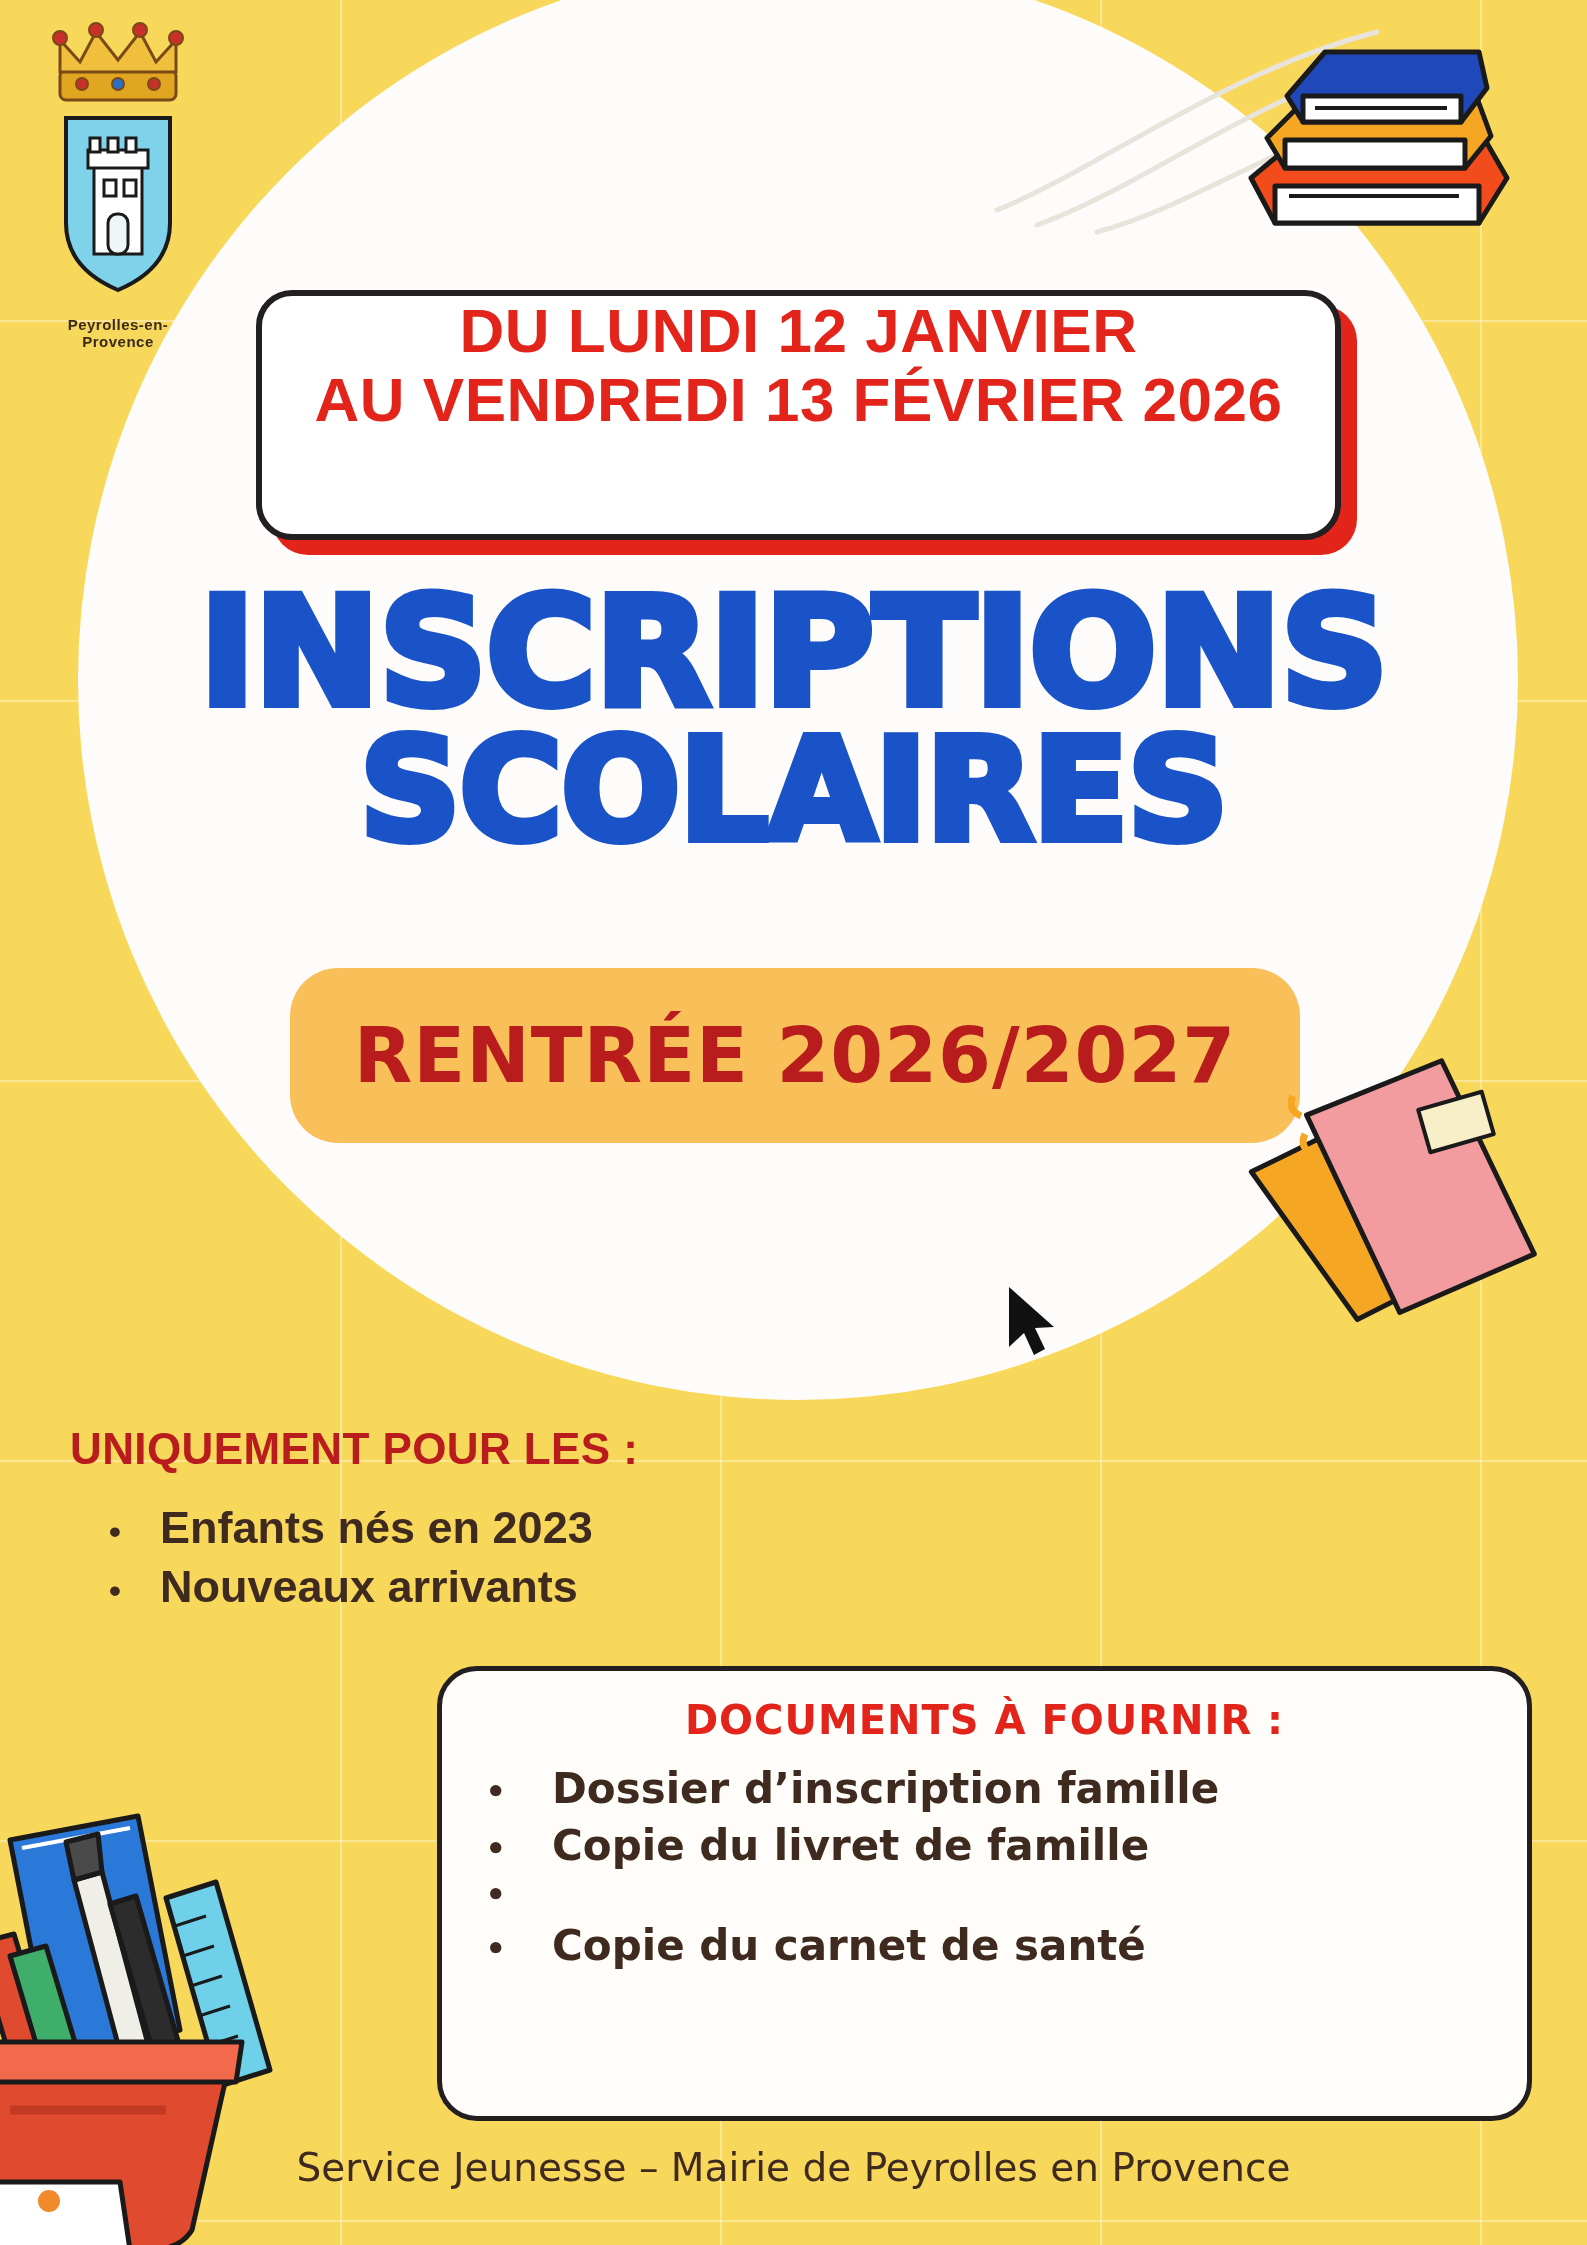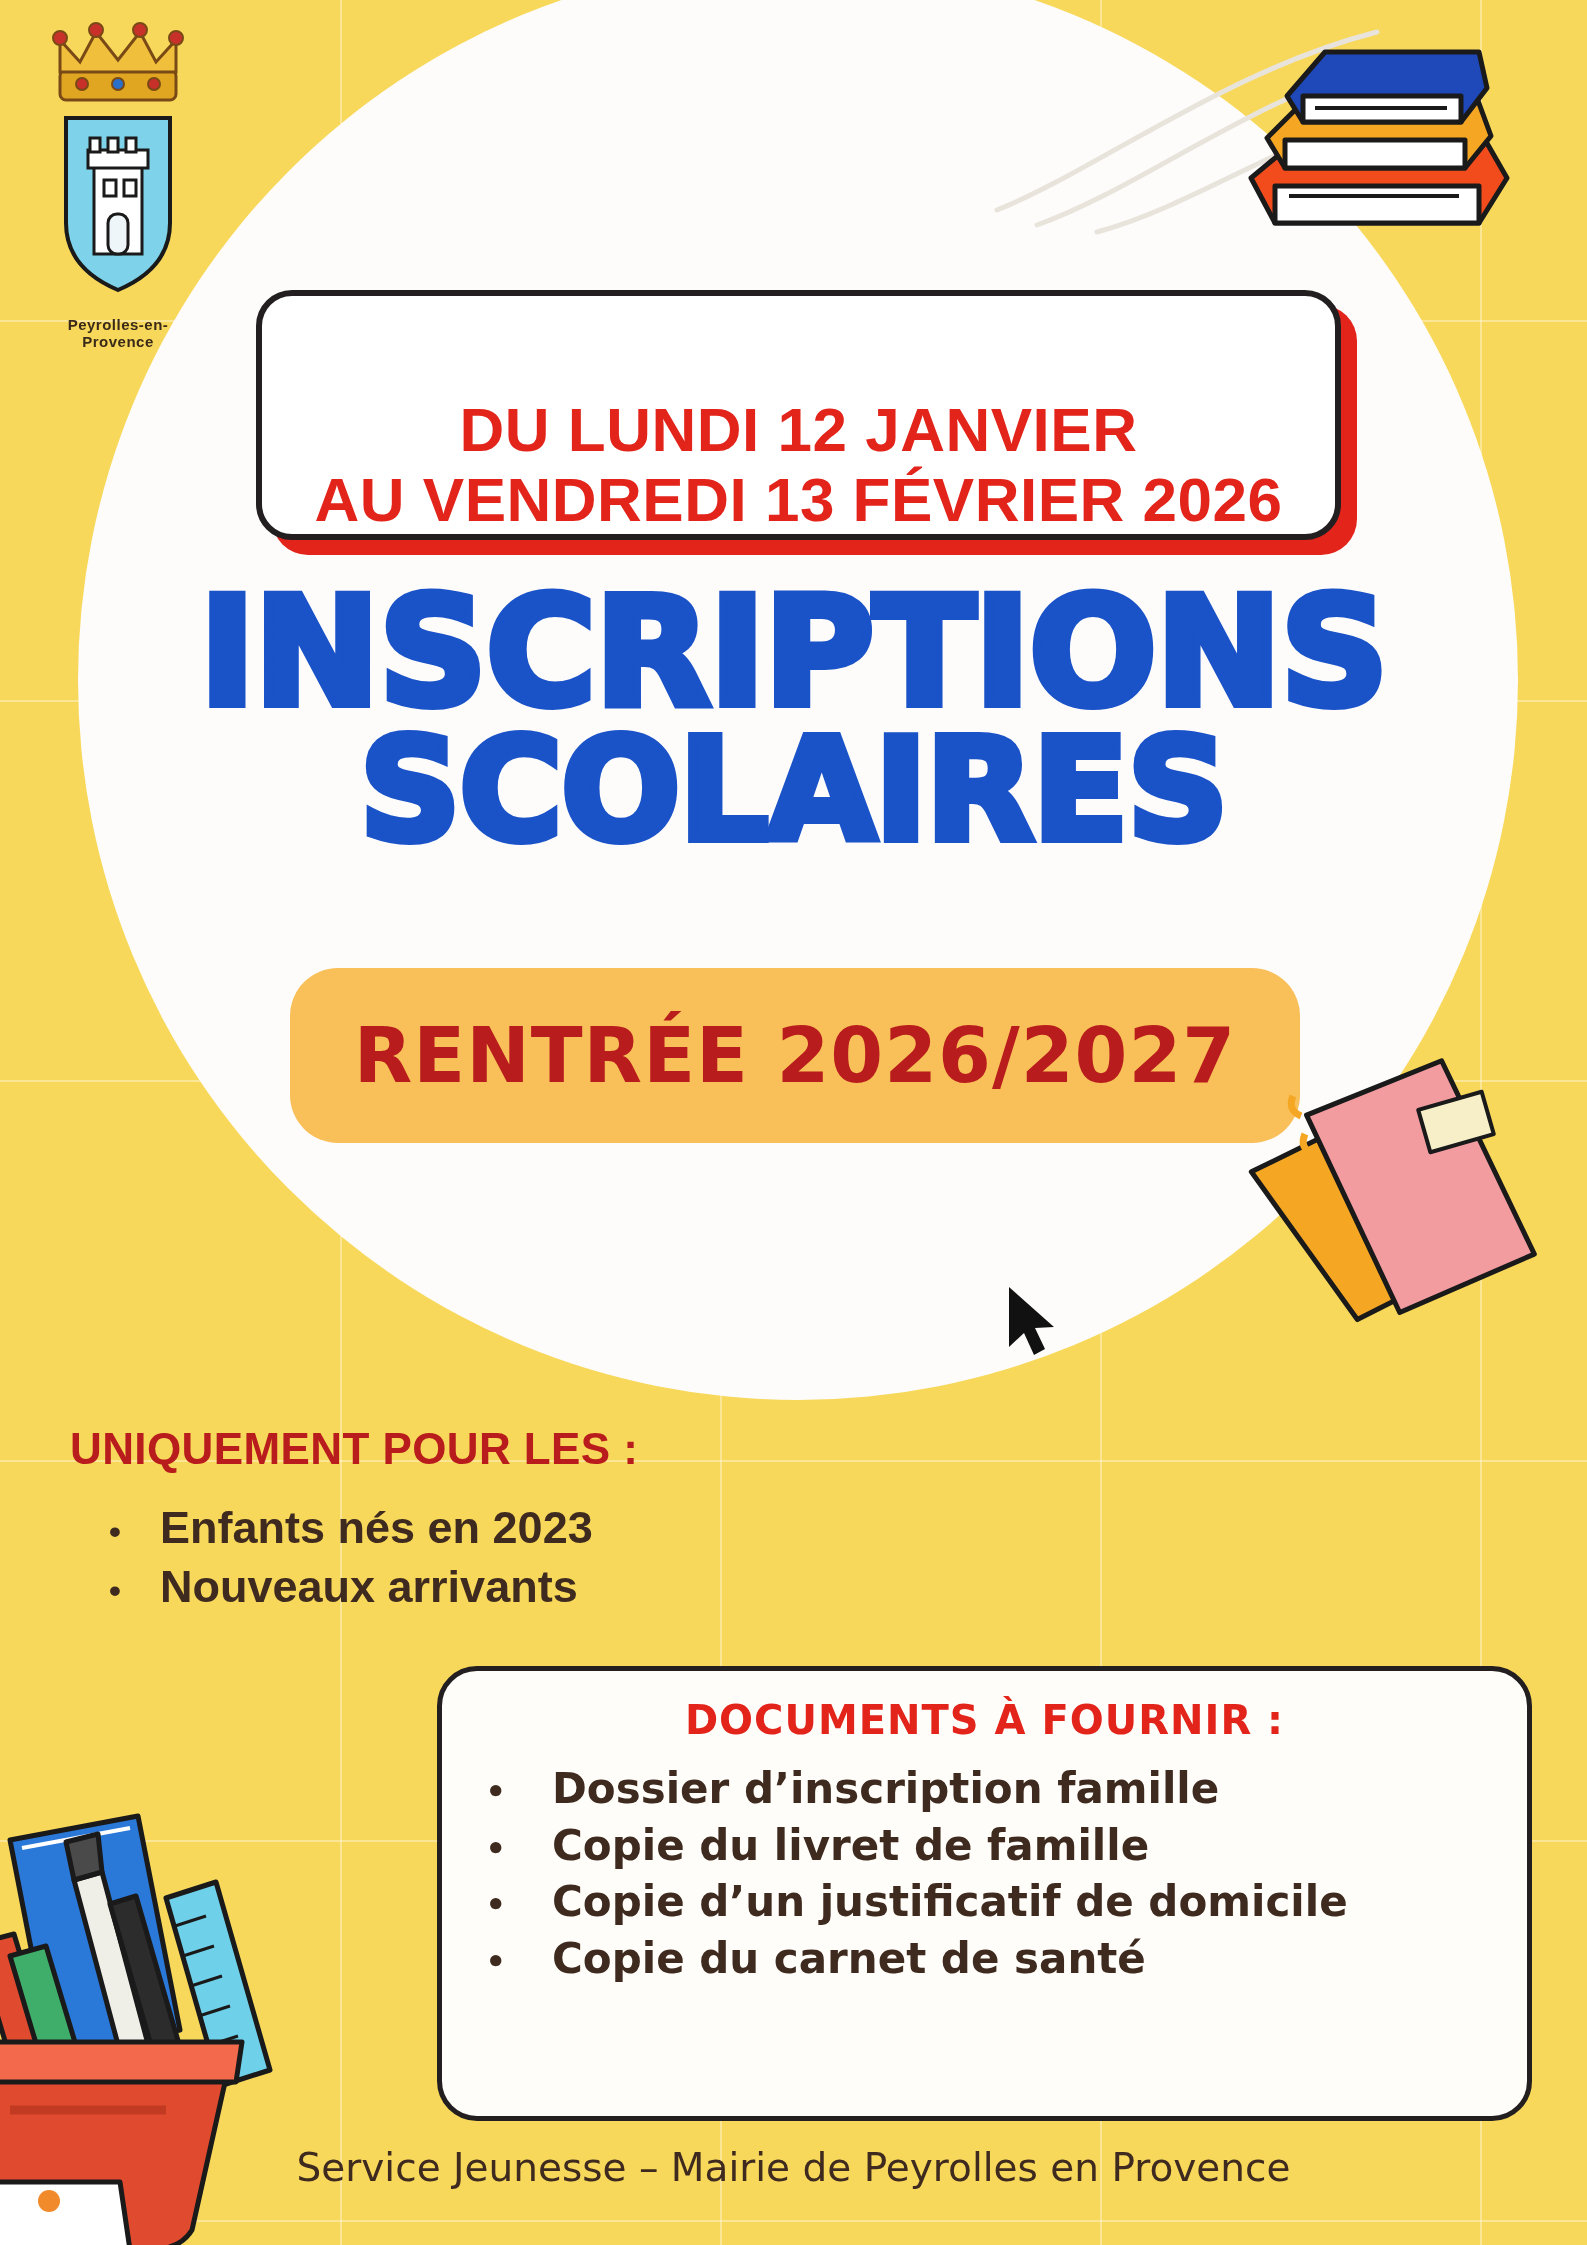--- a/index.html
+++ b/index.html
@@ -98,21 +98,21 @@
     top: 290px;
     width: 1085px;
     height: 250px;
     background: #ffffff;
     border: 6px solid #231f20;
     border-radius: 36px;
     z-index: 8;
     display: flex;
     flex-direction: column;
     align-items: center;
-    justify-content: flex-end;
+    justify-content: flex-start;
     box-sizing: border-box;
   }
   .date-line {
     color: #e2241b;
     font-weight: bold;
     font-size: 62px;
     line-height: 1.12;
     letter-spacing: 0.5px;
     white-space: nowrap;
   }
@@ -402,21 +402,20 @@
       <li>
         <span class="docs-bullet">•</span>
         <span>Dossier d’inscription famille</span>
       </li>
       <li>
         <span class="docs-bullet">•</span>
         <span>Copie du livret de famille</span>
       </li>
       <li>
         <span class="docs-bullet">•</span>
-        <span>Copie d’un justificatif de domicile</span>
       </li>
       <li>
         <span class="docs-bullet">•</span>
         <span>Copie du carnet de santé</span>
       </li>
     </ul>
   </div>
 
   <svg class="cup" viewBox="0 0 420 520">
     <g stroke="#1a1a1a" stroke-width="5" stroke-linejoin="round">

